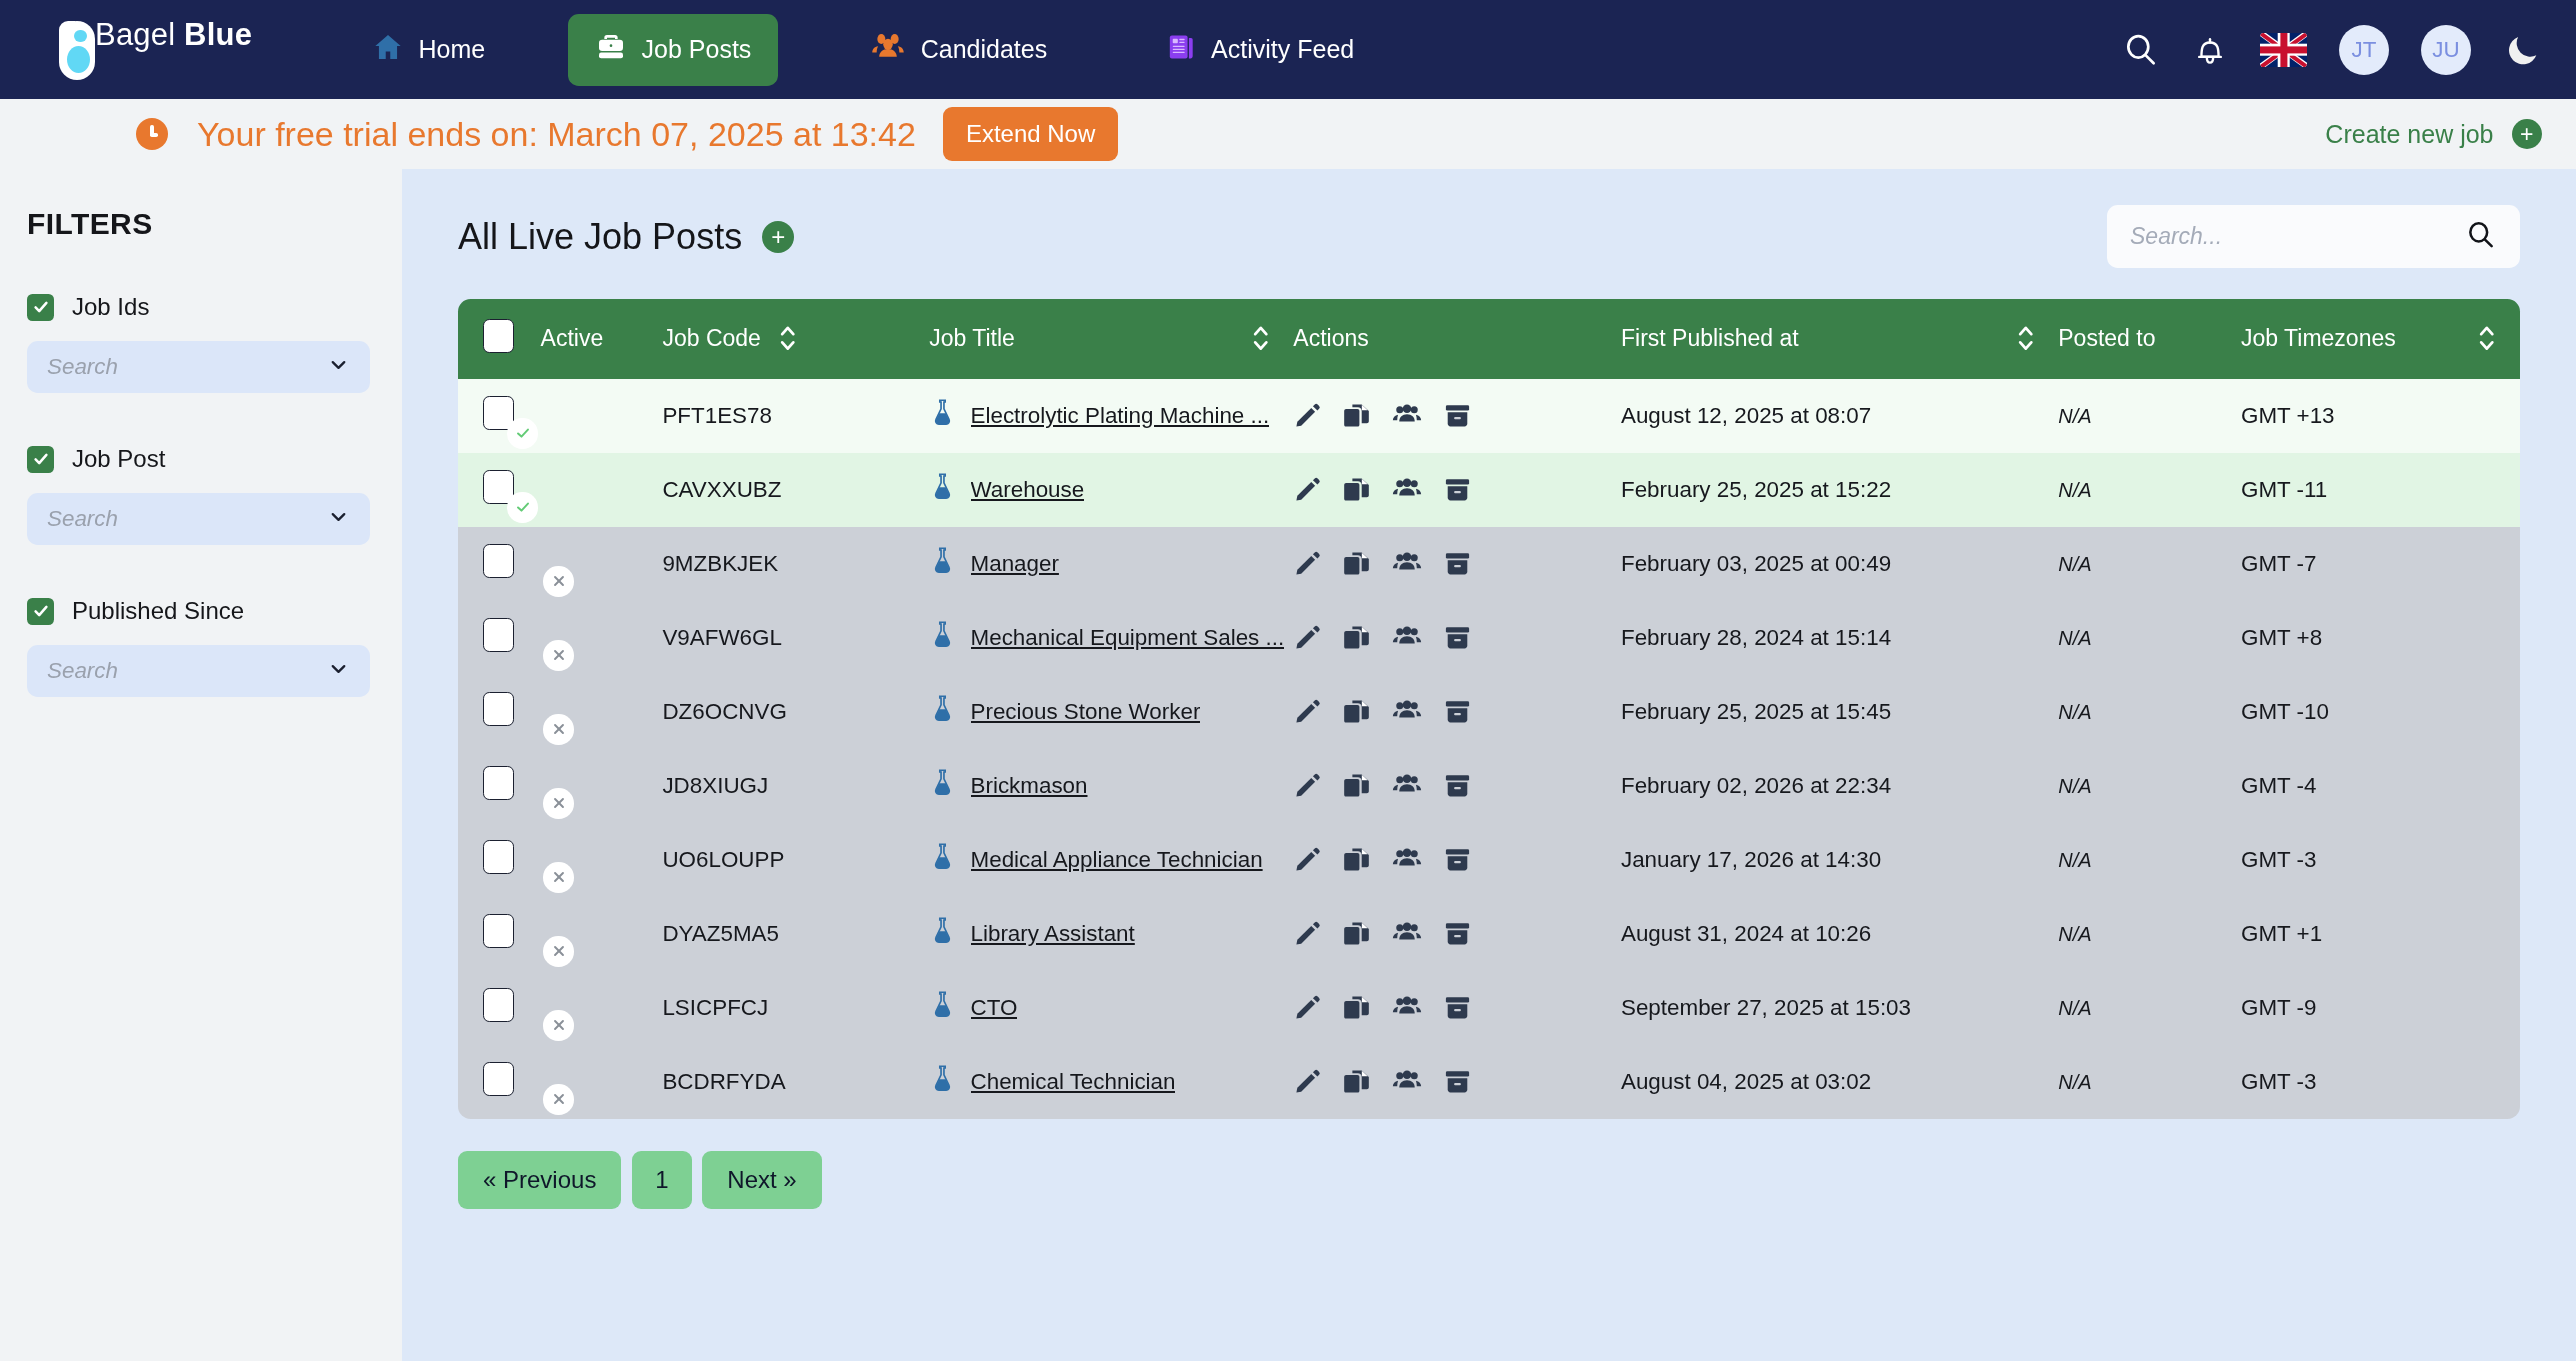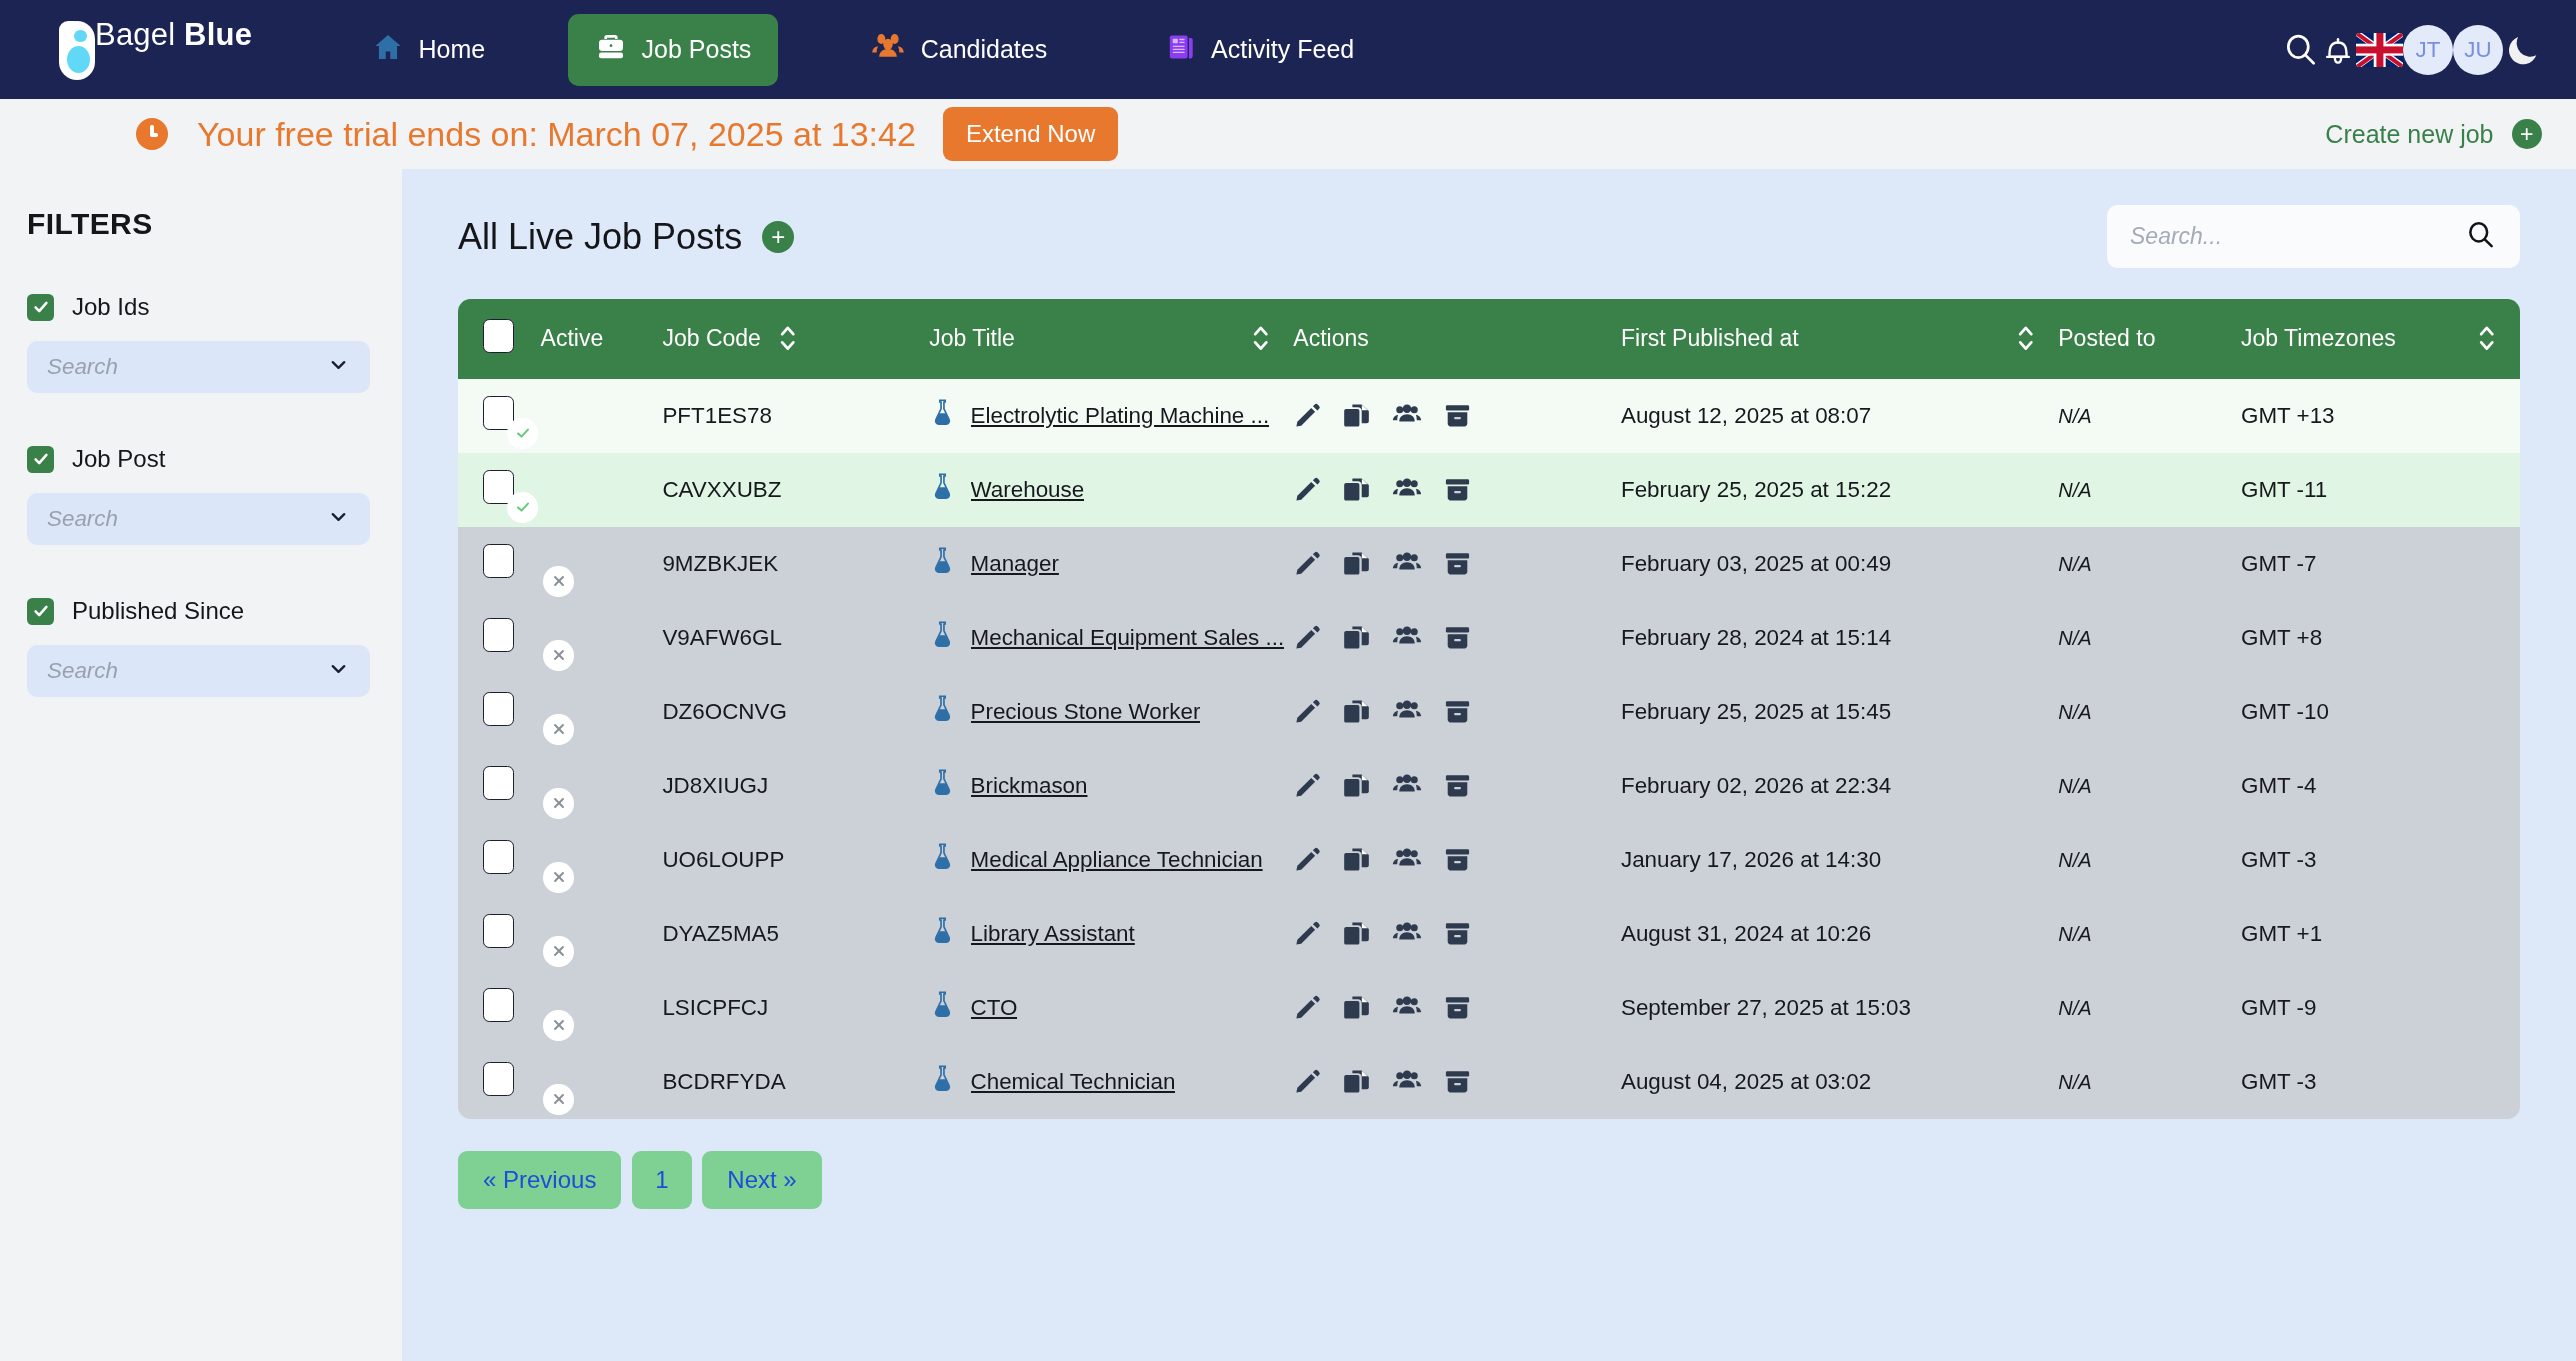--- a/index.html
+++ b/index.html
@@ -54,21 +54,21 @@
     color: #ffffff;
     font-size: 25px;
     cursor: pointer;
     white-space: nowrap;
   }
   .nav-item.active { background: #3a8049; }
   .nav-gap-1 { width: 56px; } .nav-gap-2 { width: 65px; } .nav-gap-3 { width: 65px; }
 
   .nav-right {
     position: absolute; right: 34px; top: 0; height: 99px;
-    display: flex; align-items: center; 
+    display: flex; align-items: center; gap: 32px;
   }
   .icon-btn { cursor: pointer; display: flex; align-items: center; justify-content: center; }
   .flag {
     width: 47px; height: 34px; border-radius: 3.6px; overflow: hidden; position: relative;
     background: #012169; cursor: pointer;
   }
   .flag .d1, .flag .d2 {
     position: absolute; left: 50%; top: 50%; width: 120%; height: 6.3px;
     background: #fff; transform-origin: center;
   }
@@ -210,21 +210,21 @@
     color: #16181d; text-decoration: underline; cursor: pointer;
     white-space: nowrap; overflow: hidden; text-overflow: ellipsis;
   }
   .actions { display: flex; align-items: center; gap: 20px; }
   .act-icon { cursor: pointer; display: inline-flex; color: #2e3a4e; }
   .na { font-style: italic; font-size: 20px; }
 
   
   .pagination { display: flex; gap: 10.8px; margin-top: 32px; }
   .pg-btn {
-    background: #7ed093; color: #1d4ed8; border: none; border-radius: 9px;
+    background: #7ed093; color: #0f172a; border: none; border-radius: 9px;
     font-size: 24px; padding: 15.2px 25px; cursor: pointer; font-family: inherit;
   }
   .pg-btn.num { padding: 15.2px 23px; }
 </style>
 </head>
 <body>
 
 <div class="navbar">
 
   <div class="brand">

